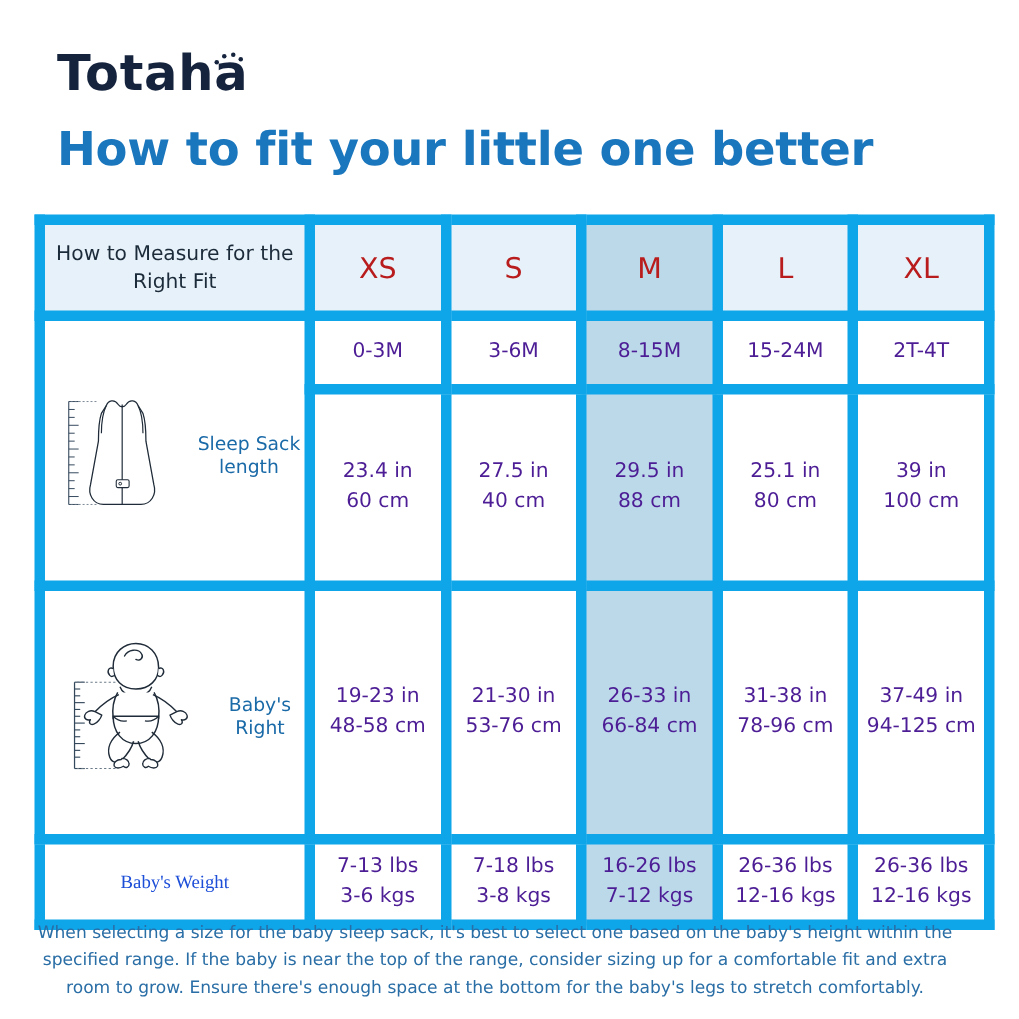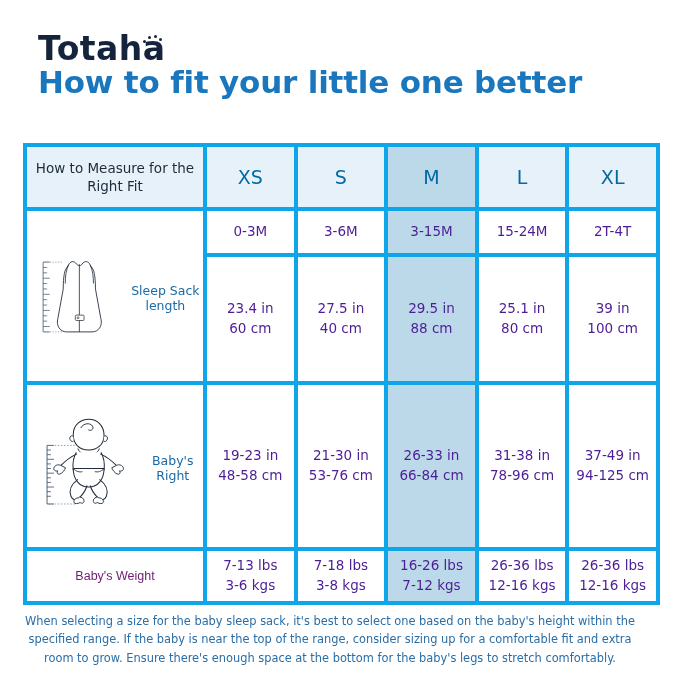--- a/index.html
+++ b/index.html
@@ -56,21 +56,21 @@
   }
   .logo-dots span:nth-child(1) { left: 1px;  top: 6px; }
   .logo-dots span:nth-child(2) { left: 6px;  top: 2px; }
   .logo-dots span:nth-child(3) { left: 11.5px; top: 1px; }
   .logo-dots span:nth-child(4) { left: 16.5px; top: 4px; }
 
   
   .heading {
     position: absolute;
     left: 38px;
-    top: 64px;
+    top: 82px;
     font-family: "DejaVu Sans", sans-serif;
     font-size: 31px;
     font-weight: bold;
     letter-spacing: -0.2px;
     color: #1a76bd;
     white-space: nowrap;
   }
 
   
   .table-wrap {
@@ -78,21 +78,21 @@
     left: 23px;
     top: 143px;
     width: 633px;
   }
   table.size-chart {
     border-collapse: collapse;
     width: 633px;
     table-layout: fixed;
   }
   table.size-chart td {
-    border: 4px solid #0ea5e9;
+    border: 7px solid #0ea5e9;
     vertical-align: middle;
     text-align: center;
     padding: 0;
   }
   .col-label { width: 180px; }
   .col-size  { width: 90.6px; }
 
   
   .hdr {
     background: #e7f1f9;
@@ -100,21 +100,21 @@
   }
   .hdr-label {
     font-size: 13.5px;
     line-height: 1.35;
     color: #1c2b3a;
     font-family: "DejaVu Sans", sans-serif;
     padding: 0 12px;
   }
   .hdr-size {
     font-size: 19px;
-    color: #0369a1;
+    color: #b91c1c;
     font-family: "DejaVu Sans", sans-serif;
   }
   .hl-head { background: #bcd9ea !important; }
   .hl { background: #bcd9ea !important; }
 
   
   .val {
     font-size: 13.5px;
     line-height: 1.45;
     color: #4c1d95;
@@ -136,22 +136,22 @@
     justify-content: center;
   }
   .illus-cap {
     font-size: 12.5px;
     color: #1a6aa8;
     font-family: "DejaVu Sans", sans-serif;
     margin-top: 2px;
   }
   .row-label {
     font-size: 12.5px;
-    color: #701a75;
-    font-family: Liberation Sans, sans-serif;
+    color: #1d4ed8;
+    font-family: Liberation Serif, serif;
   }
 
   
   .note {
     position: absolute;
     left: 14px;
     top: 612px;
     width: 632px;
     text-align: center;
     font-size: 11.4px;
@@ -237,21 +237,21 @@
 
               <line x1="78" y1="15" x2="78" y2="116" stroke="#1f2b38" stroke-width="1.2"></line>
               <rect x="72" y="91" width="13" height="8" rx="1.6" fill="#ffffff" stroke="#1f2b38" stroke-width="1.1"></rect>
               <circle cx="76" cy="95" r="1.4" fill="none" stroke="#1f2b38" stroke-width="1"></circle>
             </svg>
             <div class="illus-cap">Sleep Sack length</div>
           </div>
         </td>
         <td class="val">0-3M</td>
         <td class="val">3-6M</td>
-        <td class="val hl">3-15M</td>
+        <td class="val hl">8-15M</td>
         <td class="val">15-24M</td>
         <td class="val">2T-4T</td>
       </tr>
 
       <tr class="len-row">
         <td class="val">23.4 in
 60 cm</td>
         <td class="val">27.5 in
 40 cm</td>
         <td class="val hl">29.5 in

